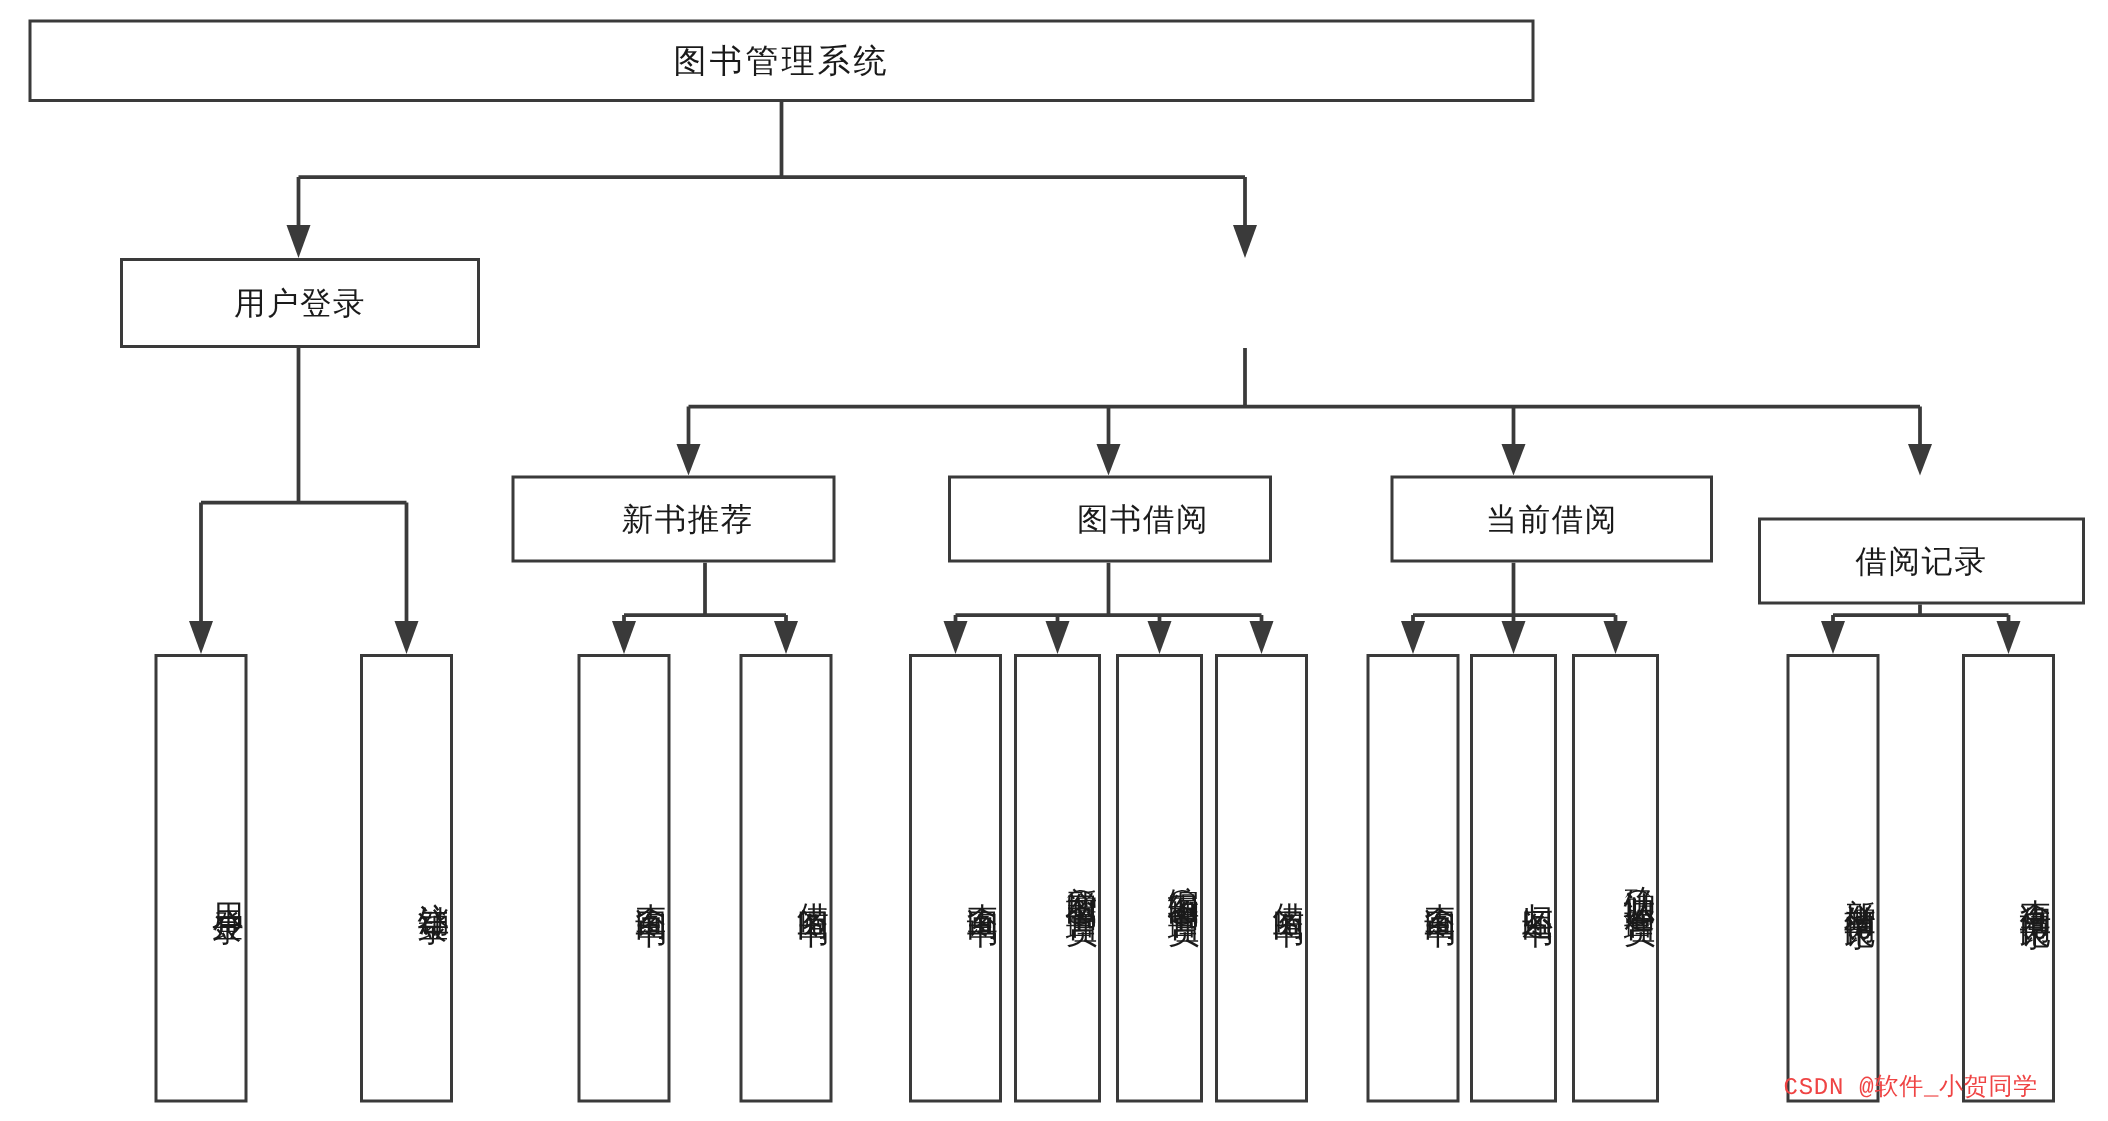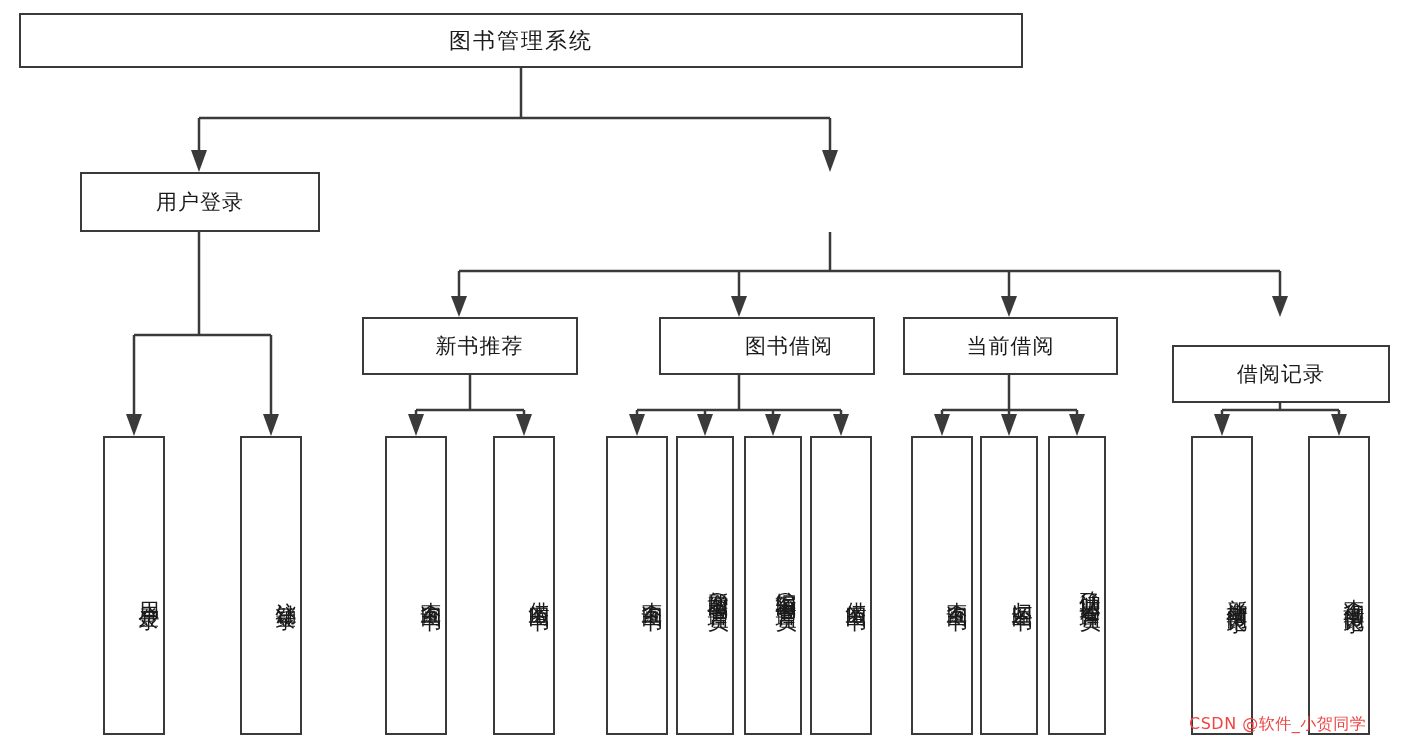--- a/index.html
+++ b/index.html
@@ -2,21 +2,21 @@
 <html><head>
 <meta charset="utf-8">
 <style>
   html,body{margin:0;padding:0;}
   body{
     width:1405px;height:747px;
     background:#ffffff;
     font-family:"DejaVu Sans","Liberation Sans",sans-serif;
     overflow:hidden;
   }
-  #canvas{position:relative;width:1405px;height:747px;}
+  #canvas{position:relative;width:1405px;height:747px;font-family:Liberation Mono, monospace;}
   svg.wires{position:absolute;left:0;top:0;width:1405px;height:747px;}
 
   .node{
     position:absolute;
     box-sizing:border-box;
     background:#ffffff;
     border:2px solid #3a3a3a;
     display:flex;align-items:center;justify-content:center;
     color:#1a1a1a;
   }
@@ -117,23 +117,23 @@
 
       <polygon points="1214,414 1230,414 1222,436"></polygon>
       <polygon points="1331,414 1347,414 1339,436"></polygon>
     </g>
   </svg>
 
   <div class="node root" style="left:19px;top:13px;width:1004px;height:55px;">图书管理系统</div>
 
   <div class="node h" style="left:80px;top:172px;width:240px;height:60px;">用户登录</div>
 
-  <div class="node h" style="left:362px;top:317px;width:216px;height:58px;padding-left:19px;">新书推荐</div>
-  <div class="node h" style="left:659px;top:317px;width:216px;height:58px;padding-left:44px;">图书借阅</div>
-  <div class="node h" style="left:903px;top:317px;width:215px;height:58px;">当前借阅</div>
+  <div class="node h" style="left:341px;top:317px;width:216px;height:58px;padding-left:19px;">新书推荐</div>
+  <div class="node h" style="left:632px;top:317px;width:216px;height:58px;padding-left:44px;">图书借阅</div>
+  <div class="node h" style="left:927px;top:317px;width:215px;height:58px;">当前借阅</div>
   <div class="node h" style="left:1172px;top:317px;width:218px;height:58px;margin-top:28px;">借阅记录</div>
 
   <div class="node v" style="left:103px;top:436px;width:62px;height:299px;">用户登录</div>
   <div class="node v" style="left:240px;top:436px;width:62px;height:299px;">注销登录</div>
 
   <div class="node v" style="left:385px;top:436px;width:62px;height:299px;">查询图书</div>
   <div class="node v" style="left:493px;top:436px;width:62px;height:299px;">借阅图书</div>
 
   <div class="node v" style="left:606px;top:436px;width:62px;height:299px;">查询图书</div>
   <div class="node v tall" style="left:676px;top:436px;width:58px;height:299px;">新增图书（管理员）</div>

